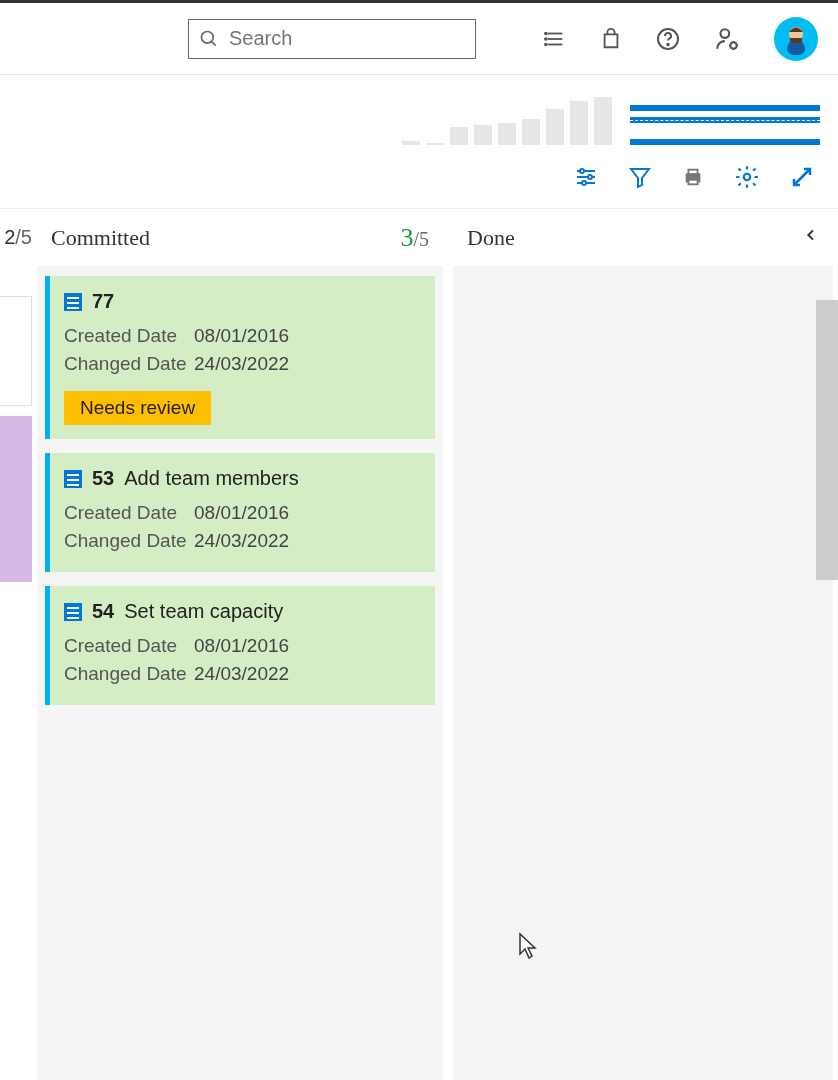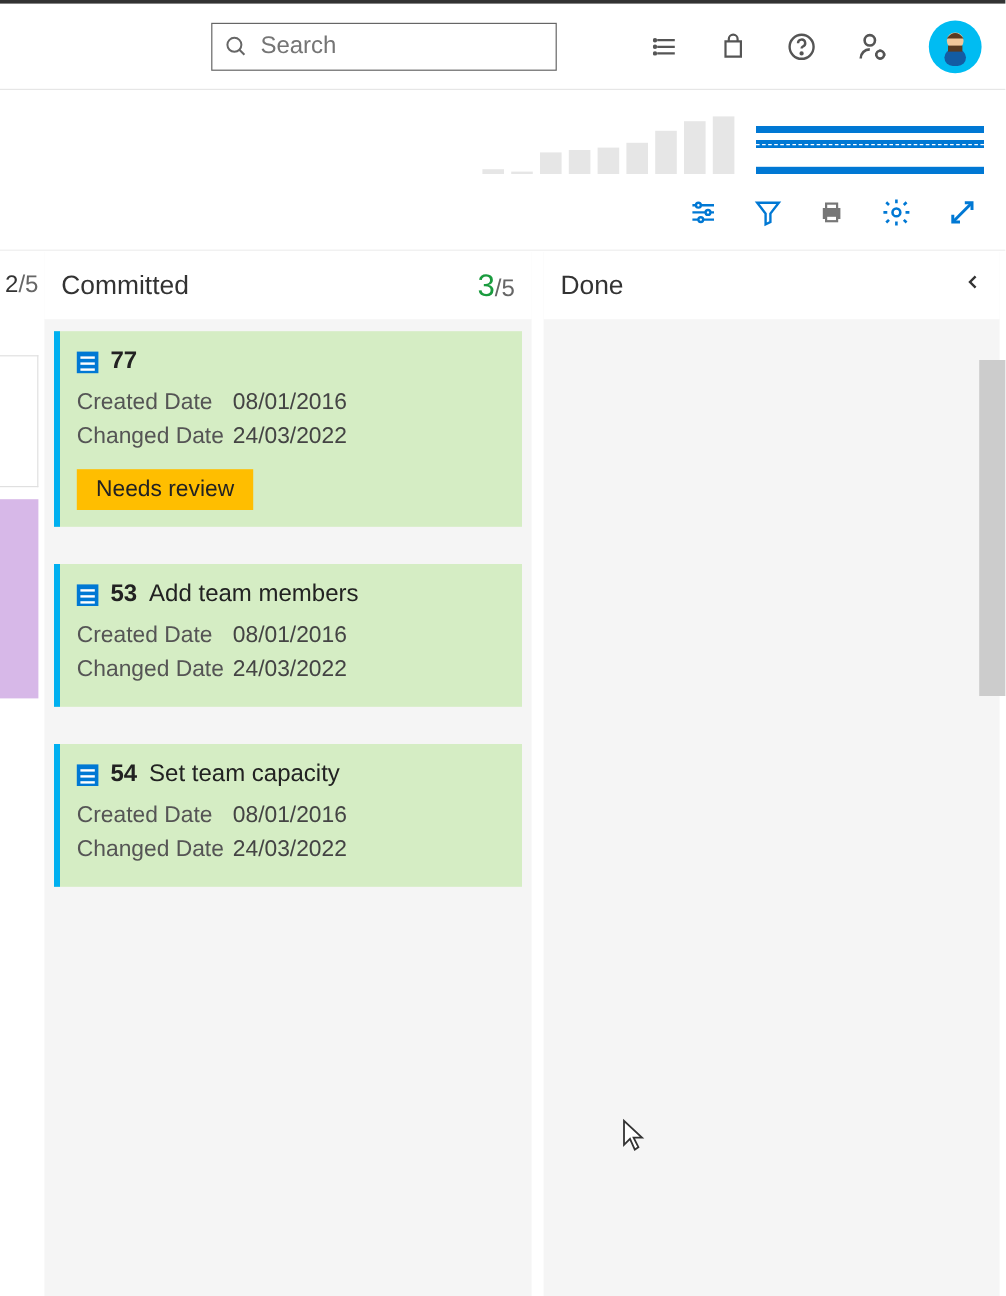--- a/index.html
+++ b/index.html
@@ -13,21 +13,21 @@
     color: #333;
   }
   .topbar {
     height: 3px;
     background: #333;
   }
   .header {
     height: 72px;
     display: flex;
     align-items: center;
-    padding: 0 20px 0 0;
+    padding: 0 20px 0 12px;
     border-bottom: 1px solid #e6e6e6;
   }
   .header-spacer { width: 176px; }
   .search-box {
     display: flex;
     align-items: center;
     border: 1px solid #666;
     height: 40px;
     width: 288px;
     padding: 0 10px;
@@ -142,29 +142,30 @@
   .col-committed { flex:1; min-width:370px; }
   .col-done { width:380px; }
   .col-header {
     background:#fff;
     height:56px;
     display:flex;
     align-items:center;
     padding:0 14px;
     font-size:22px;
     color:#333;
+    font-family:Liberation Serif, serif;
   }
   .col-header .count { margin-left:auto; font-size:22px;}
   .col-header .count .num { color:#1a9b3e; font-size:26px; font-weight:400;}
   .col-header .count .of { color:#666; font-size:20px;}
   .col-body { padding:10px 8px; }
   .card {
     background:#d5edc4;
     border-left:5px solid #00b0f0;
-    margin-bottom:31px;
+    margin-bottom:14px;
     padding:14px 14px 14px 14px;
   }
   .card-title-row {
     display:flex;
     align-items:center;
     gap:10px;
     font-size:20px;
     color:#222;
     margin-bottom:12px;
   }

